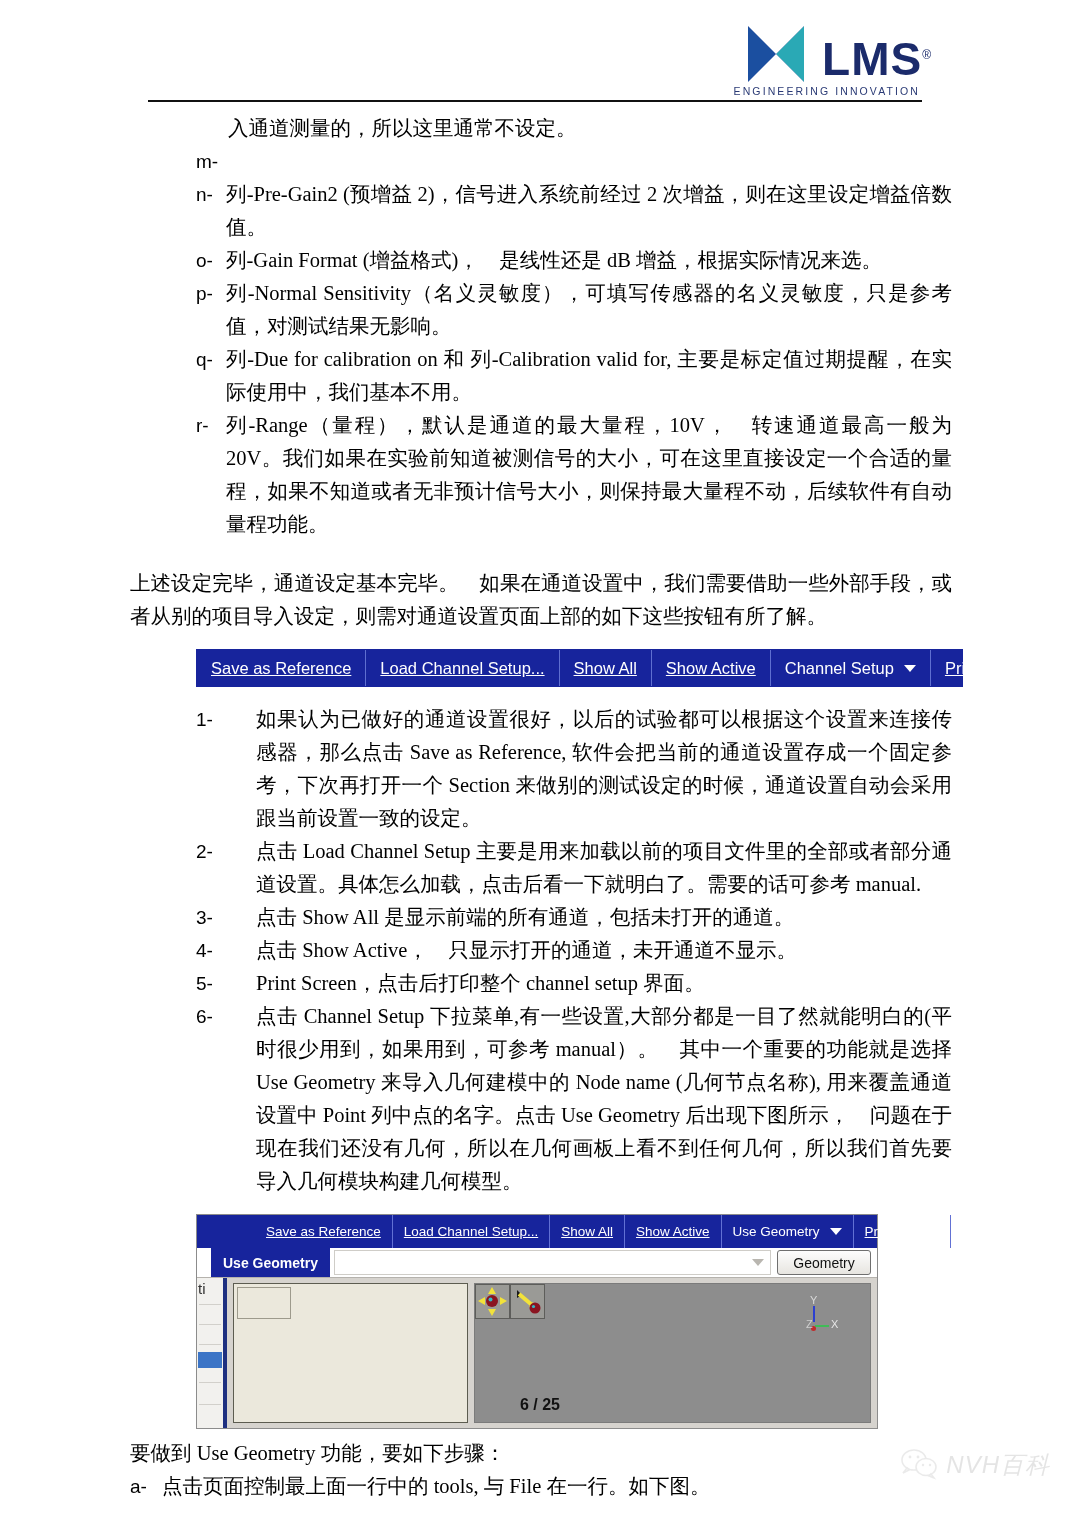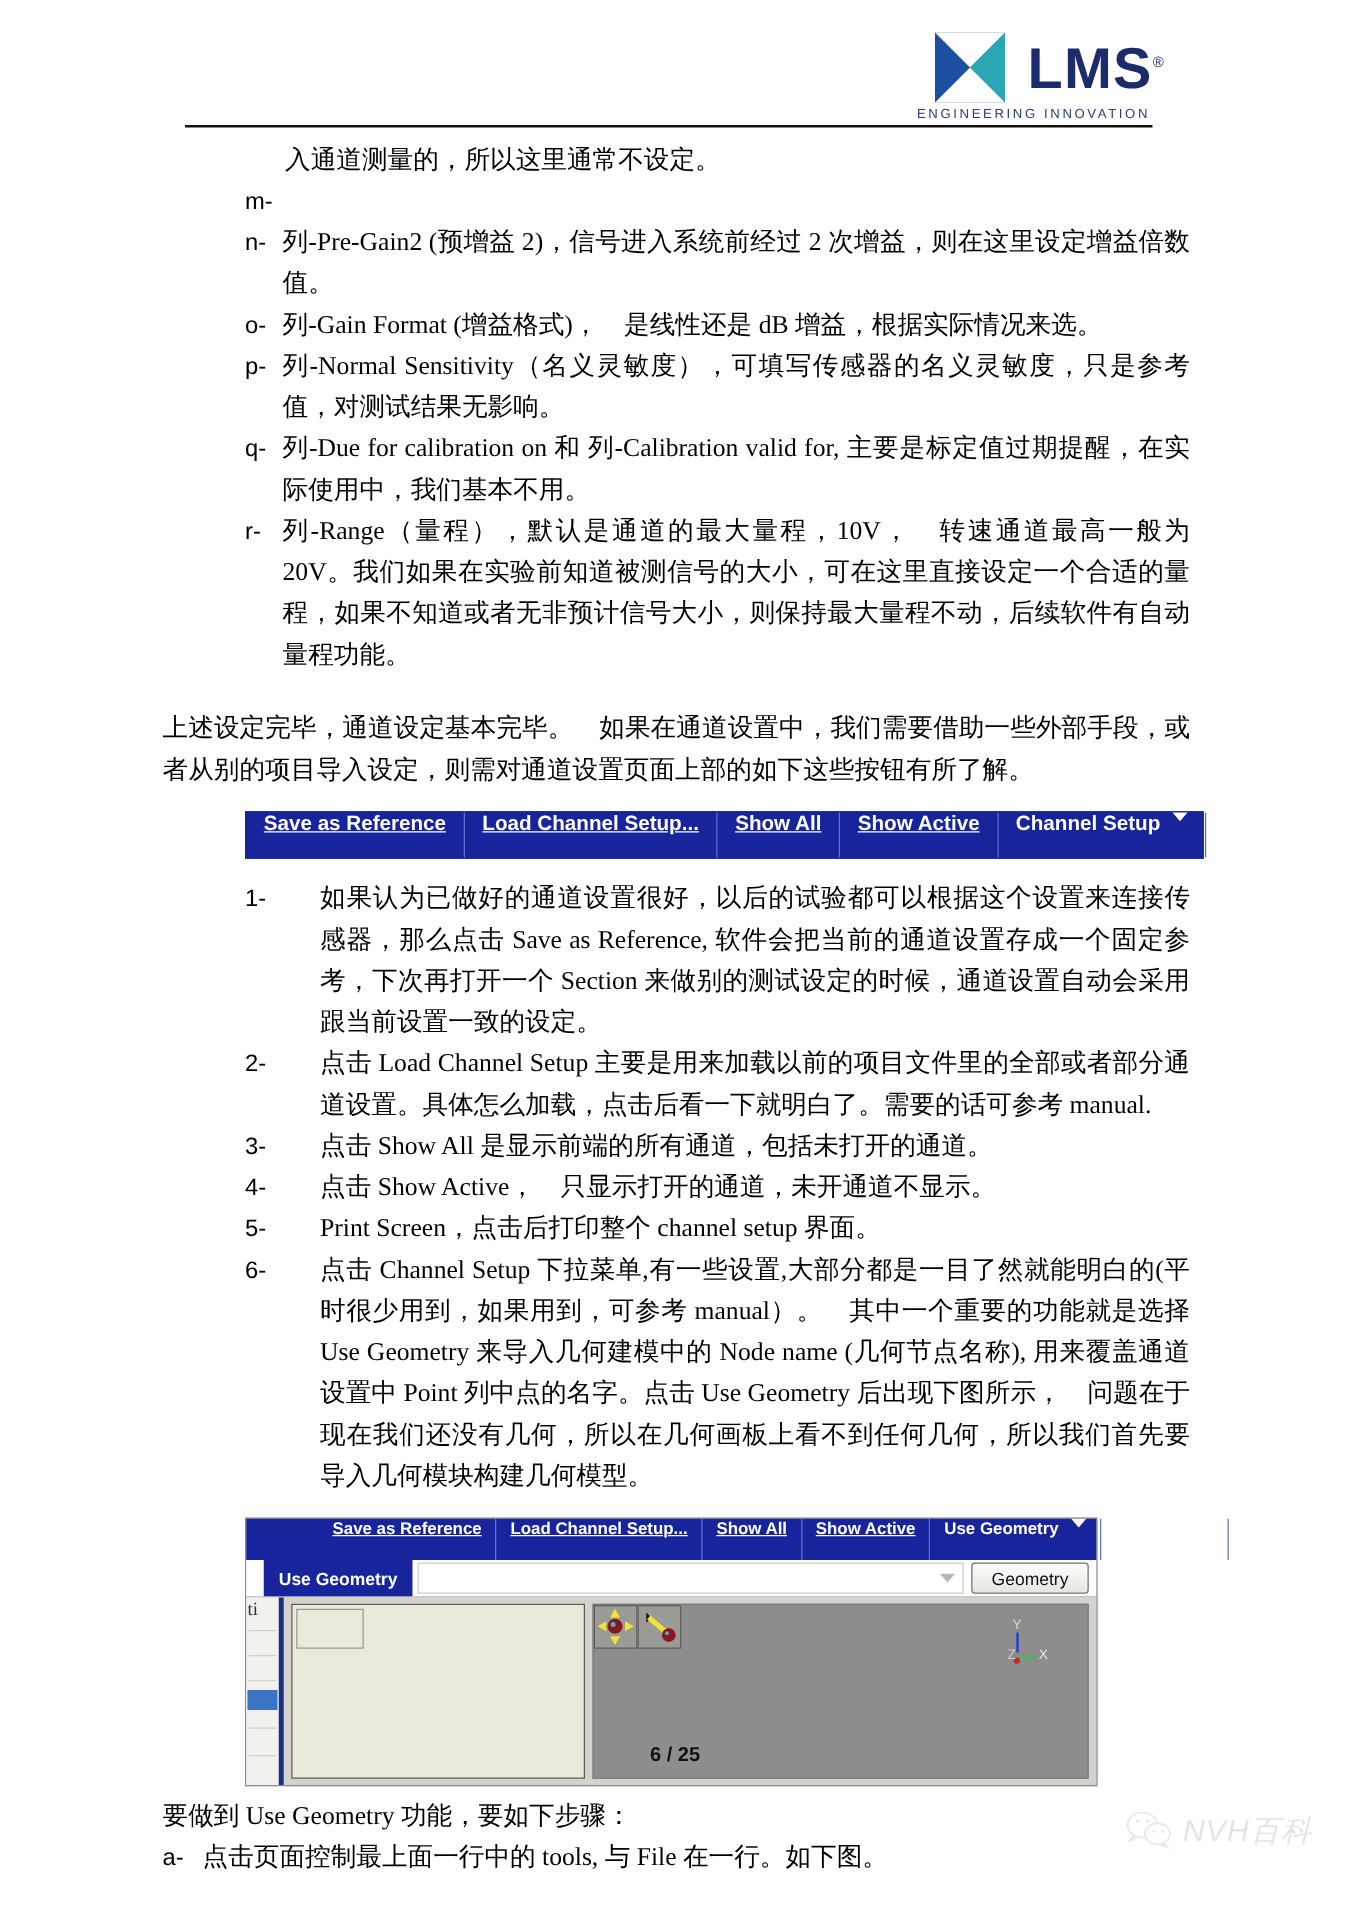--- a/index.html
+++ b/index.html
@@ -26,21 +26,21 @@
   .logo-block {
     position: absolute;
     right: 148px;
     top: 26px;
     display: flex;
     flex-direction: column;
     align-items: flex-end;
   }
   .logo-row {
     display: flex;
-    align-items: center;
+    align-items: flex-end;
     gap: 18px;
   }
   .logo-mark {
     width: 56px;
     height: 56px;
     position: relative;
   }
   .logo-word {
     font-family: "Liberation Sans", sans-serif;
     font-size: 46px;
@@ -128,25 +128,26 @@
     width: 767px;
     height: 38px;
     background: #17249c;
     display: flex;
     align-items: stretch;
     box-sizing: border-box;
     border: 1px solid #17249c;
   }
   .tb-item {
     display: flex;
+    align-items: center;
     justify-content: center;
     color: #ffffff;
     font-family: "Liberation Sans", sans-serif;
     font-size: 16.5px;
-    font-weight: 700;
+    font-weight: 400;
     padding: 0 14px;
     border-right: 1px solid #5f6fd0;
     white-space: nowrap;
   }
   .tb-item:last-child { border-right: none; }
   .tb-item .u { text-decoration: underline; }
   .tb-caret {
     display: inline-block;
     margin-left: 10px;
     width: 0; height: 0;
@@ -282,21 +283,21 @@
     height: 1px;
     background: #d2d0cb;
   }
   .strip-sel {
     position: absolute;
     left: 1px; right: 1px;
     height: 16px;
     background: #3b74c6;
   }
   .strip-txt {
-    font-family: Liberation Serif, serif;
+    font-family: Liberation Sans, sans-serif;
     font-size: 15px;
     color: #333;
     position: absolute;
     left: 1px; top: 2px;
   }
   .fig2-listpanel {
     width: 235px;
     flex: 0 0 235px;
     background: #ebe8dc;
     border: 1.5px solid #5c5c50;

